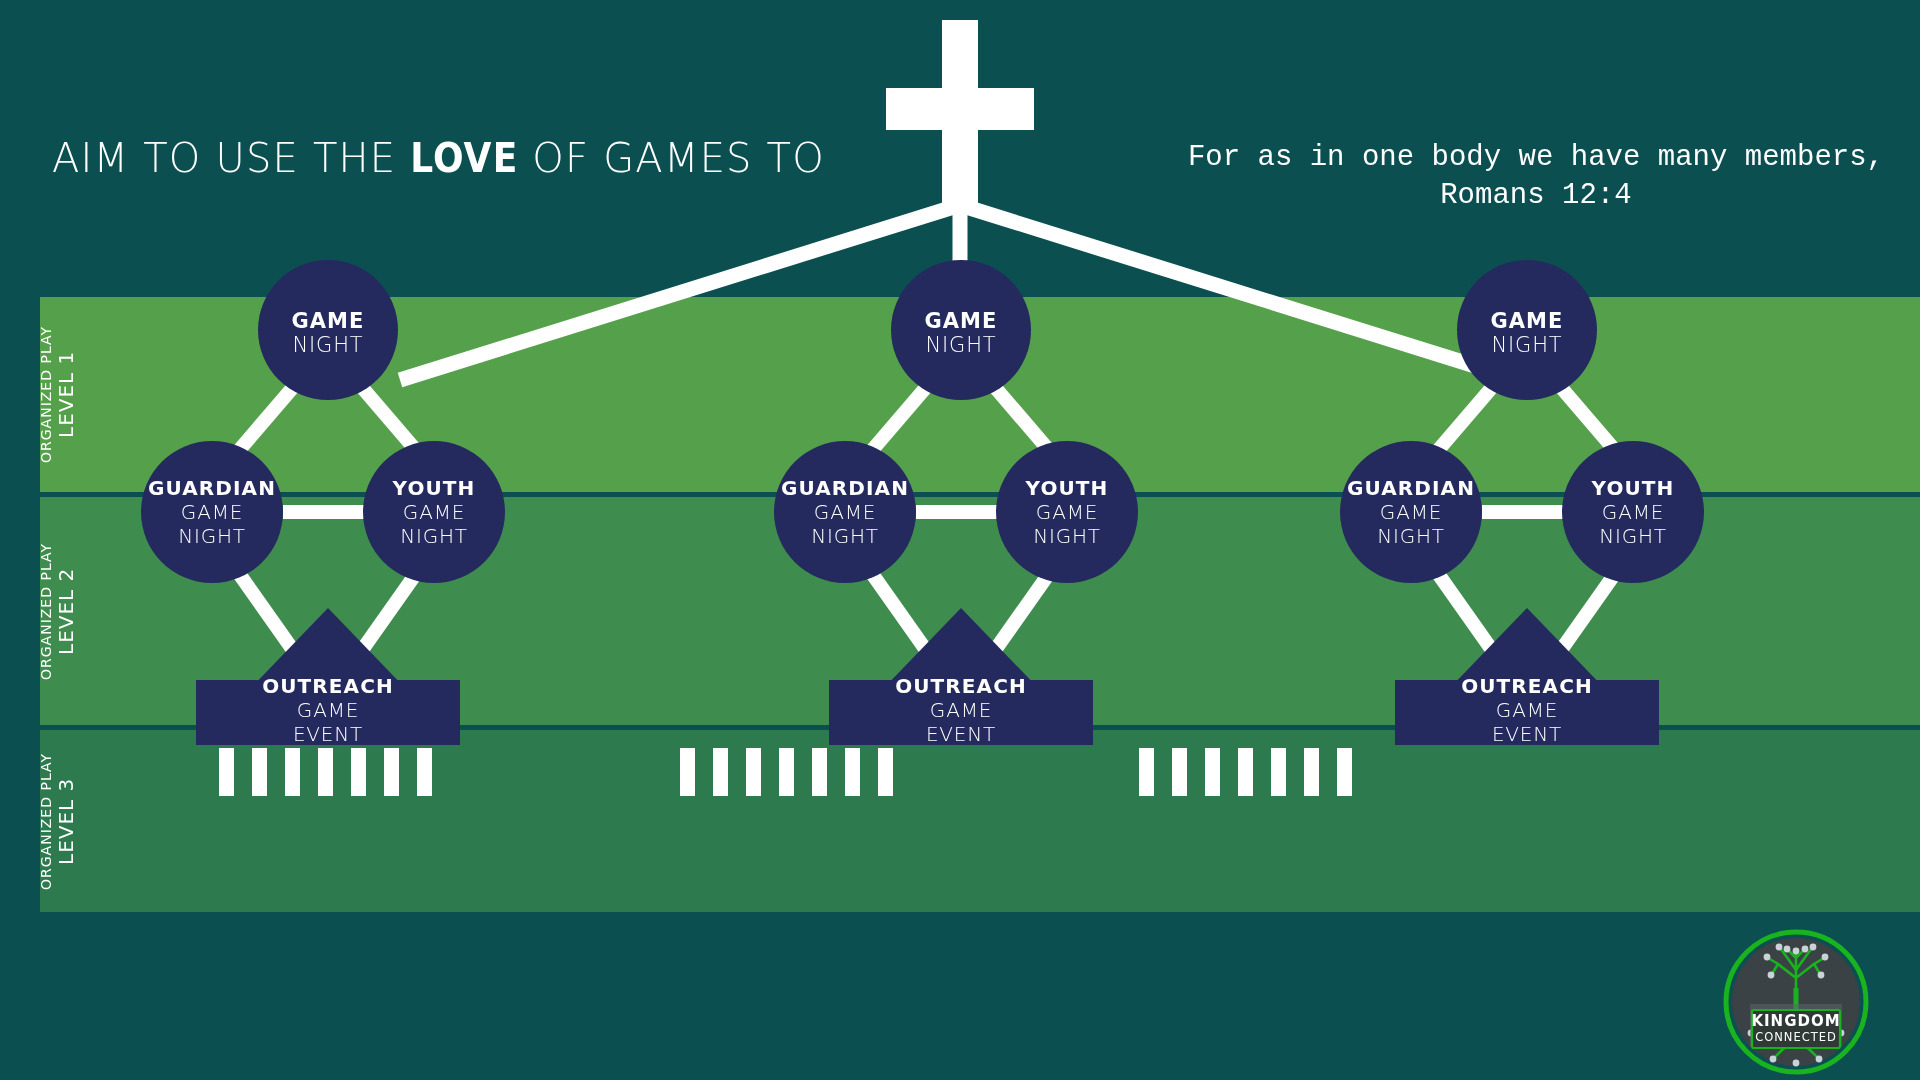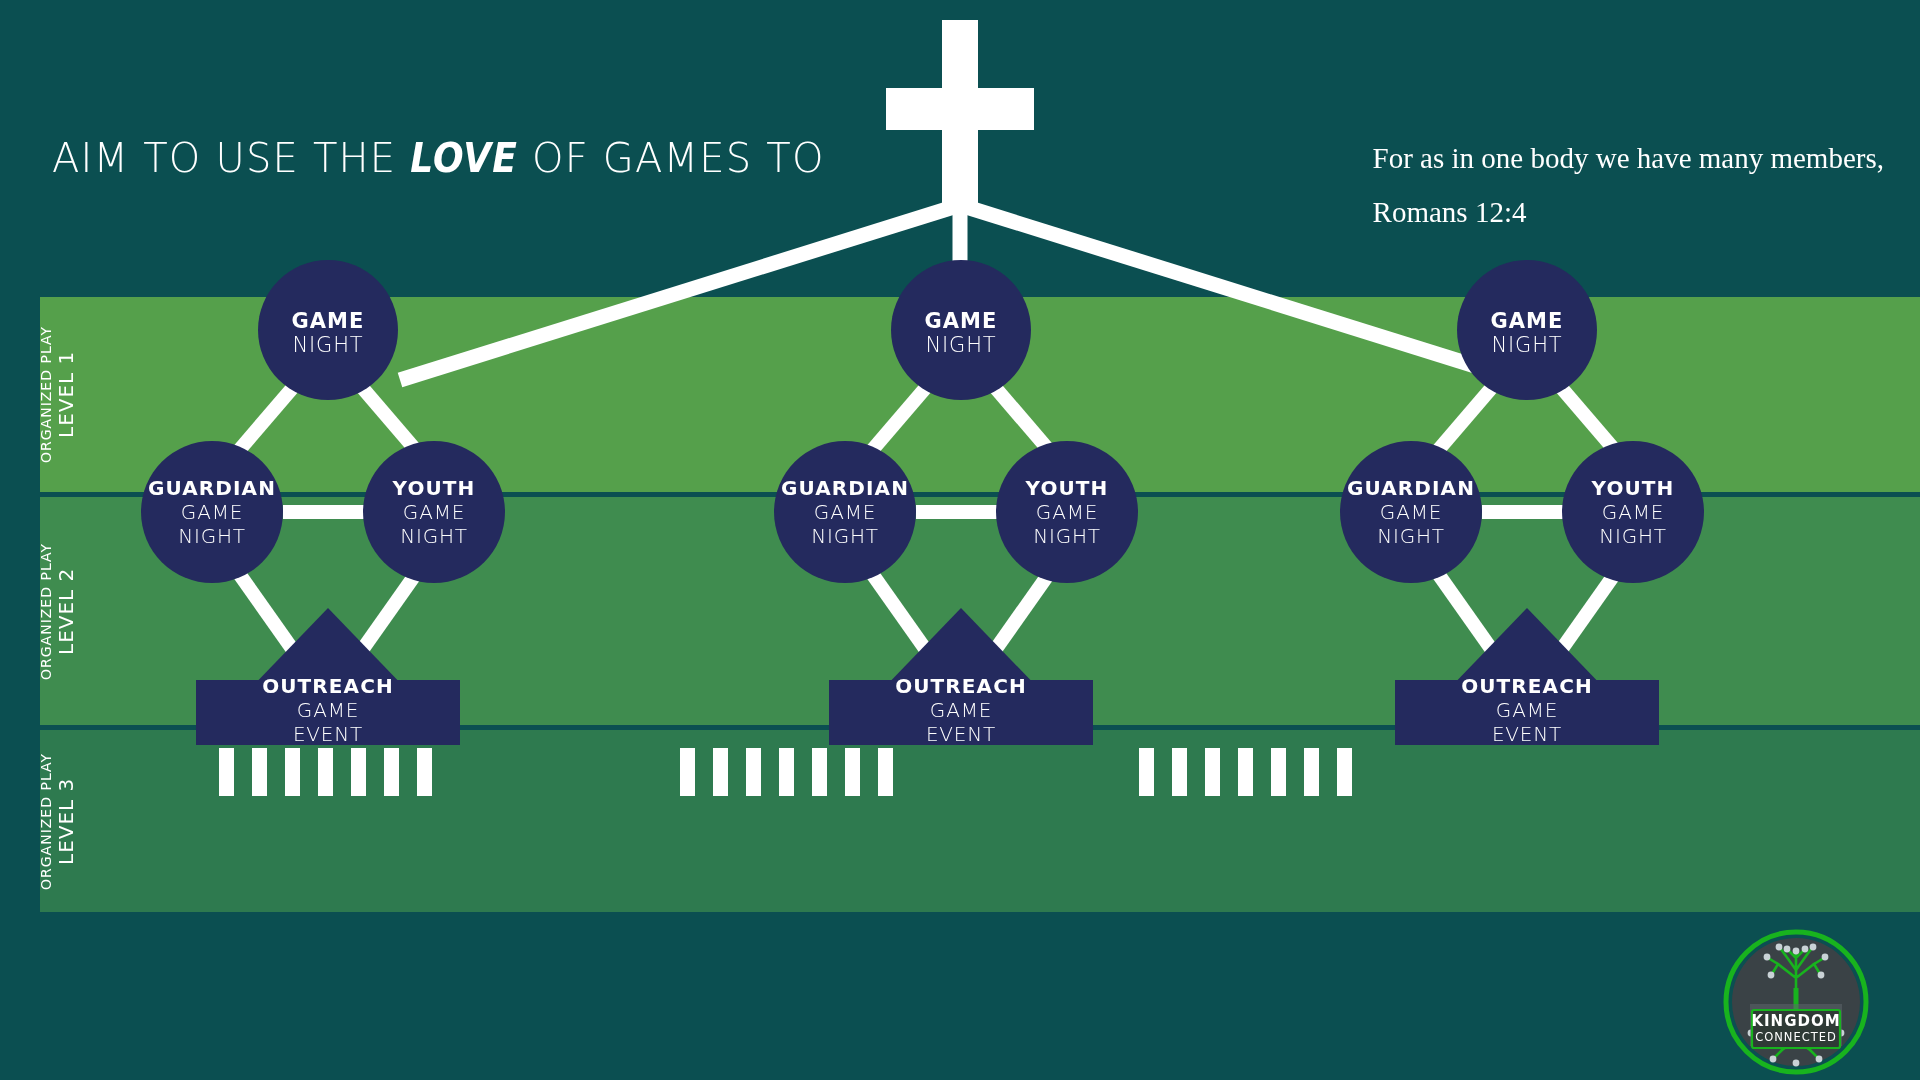--- a/index.html
+++ b/index.html
@@ -14,30 +14,30 @@
 
   
   .headline{
     position:absolute;left:52px;top:135px;width:830px;
     color:#ffffff;font-size:40px;line-height:1.18;
     letter-spacing:1.2px;font-weight:300;
     text-transform:uppercase;
     font-family:"DejaVu Sans", sans-serif;
     font-stretch:condensed;
   }
-  .headline .b{font-weight:800;font-style:italic;}
+  .headline .b{font-weight:800;}
   .headline .line{display:block;white-space:nowrap;}
 
   .verse{
     position:absolute;right:36px;top:140px;
-    color:#ffffff;text-align:left;
+    color:#ffffff;text-align:center;
     font-size:29px;line-height:1.25;font-weight:300;
-    font-family:Liberation Serif, serif;
-  }
-  .verse .ref{display:block;margin-top:18px;font-size:29px;}
+    font-family:Liberation Mono, monospace;
+  }
+  .verse .ref{display:block;margin-top:2px;font-size:29px;}
 
   
   .band-label{
     position:absolute;
     color:#ffffff;
     writing-mode:vertical-rl;
     transform:rotate(180deg);
     text-align:center;
     letter-spacing:1px;
     line-height:1.12;

